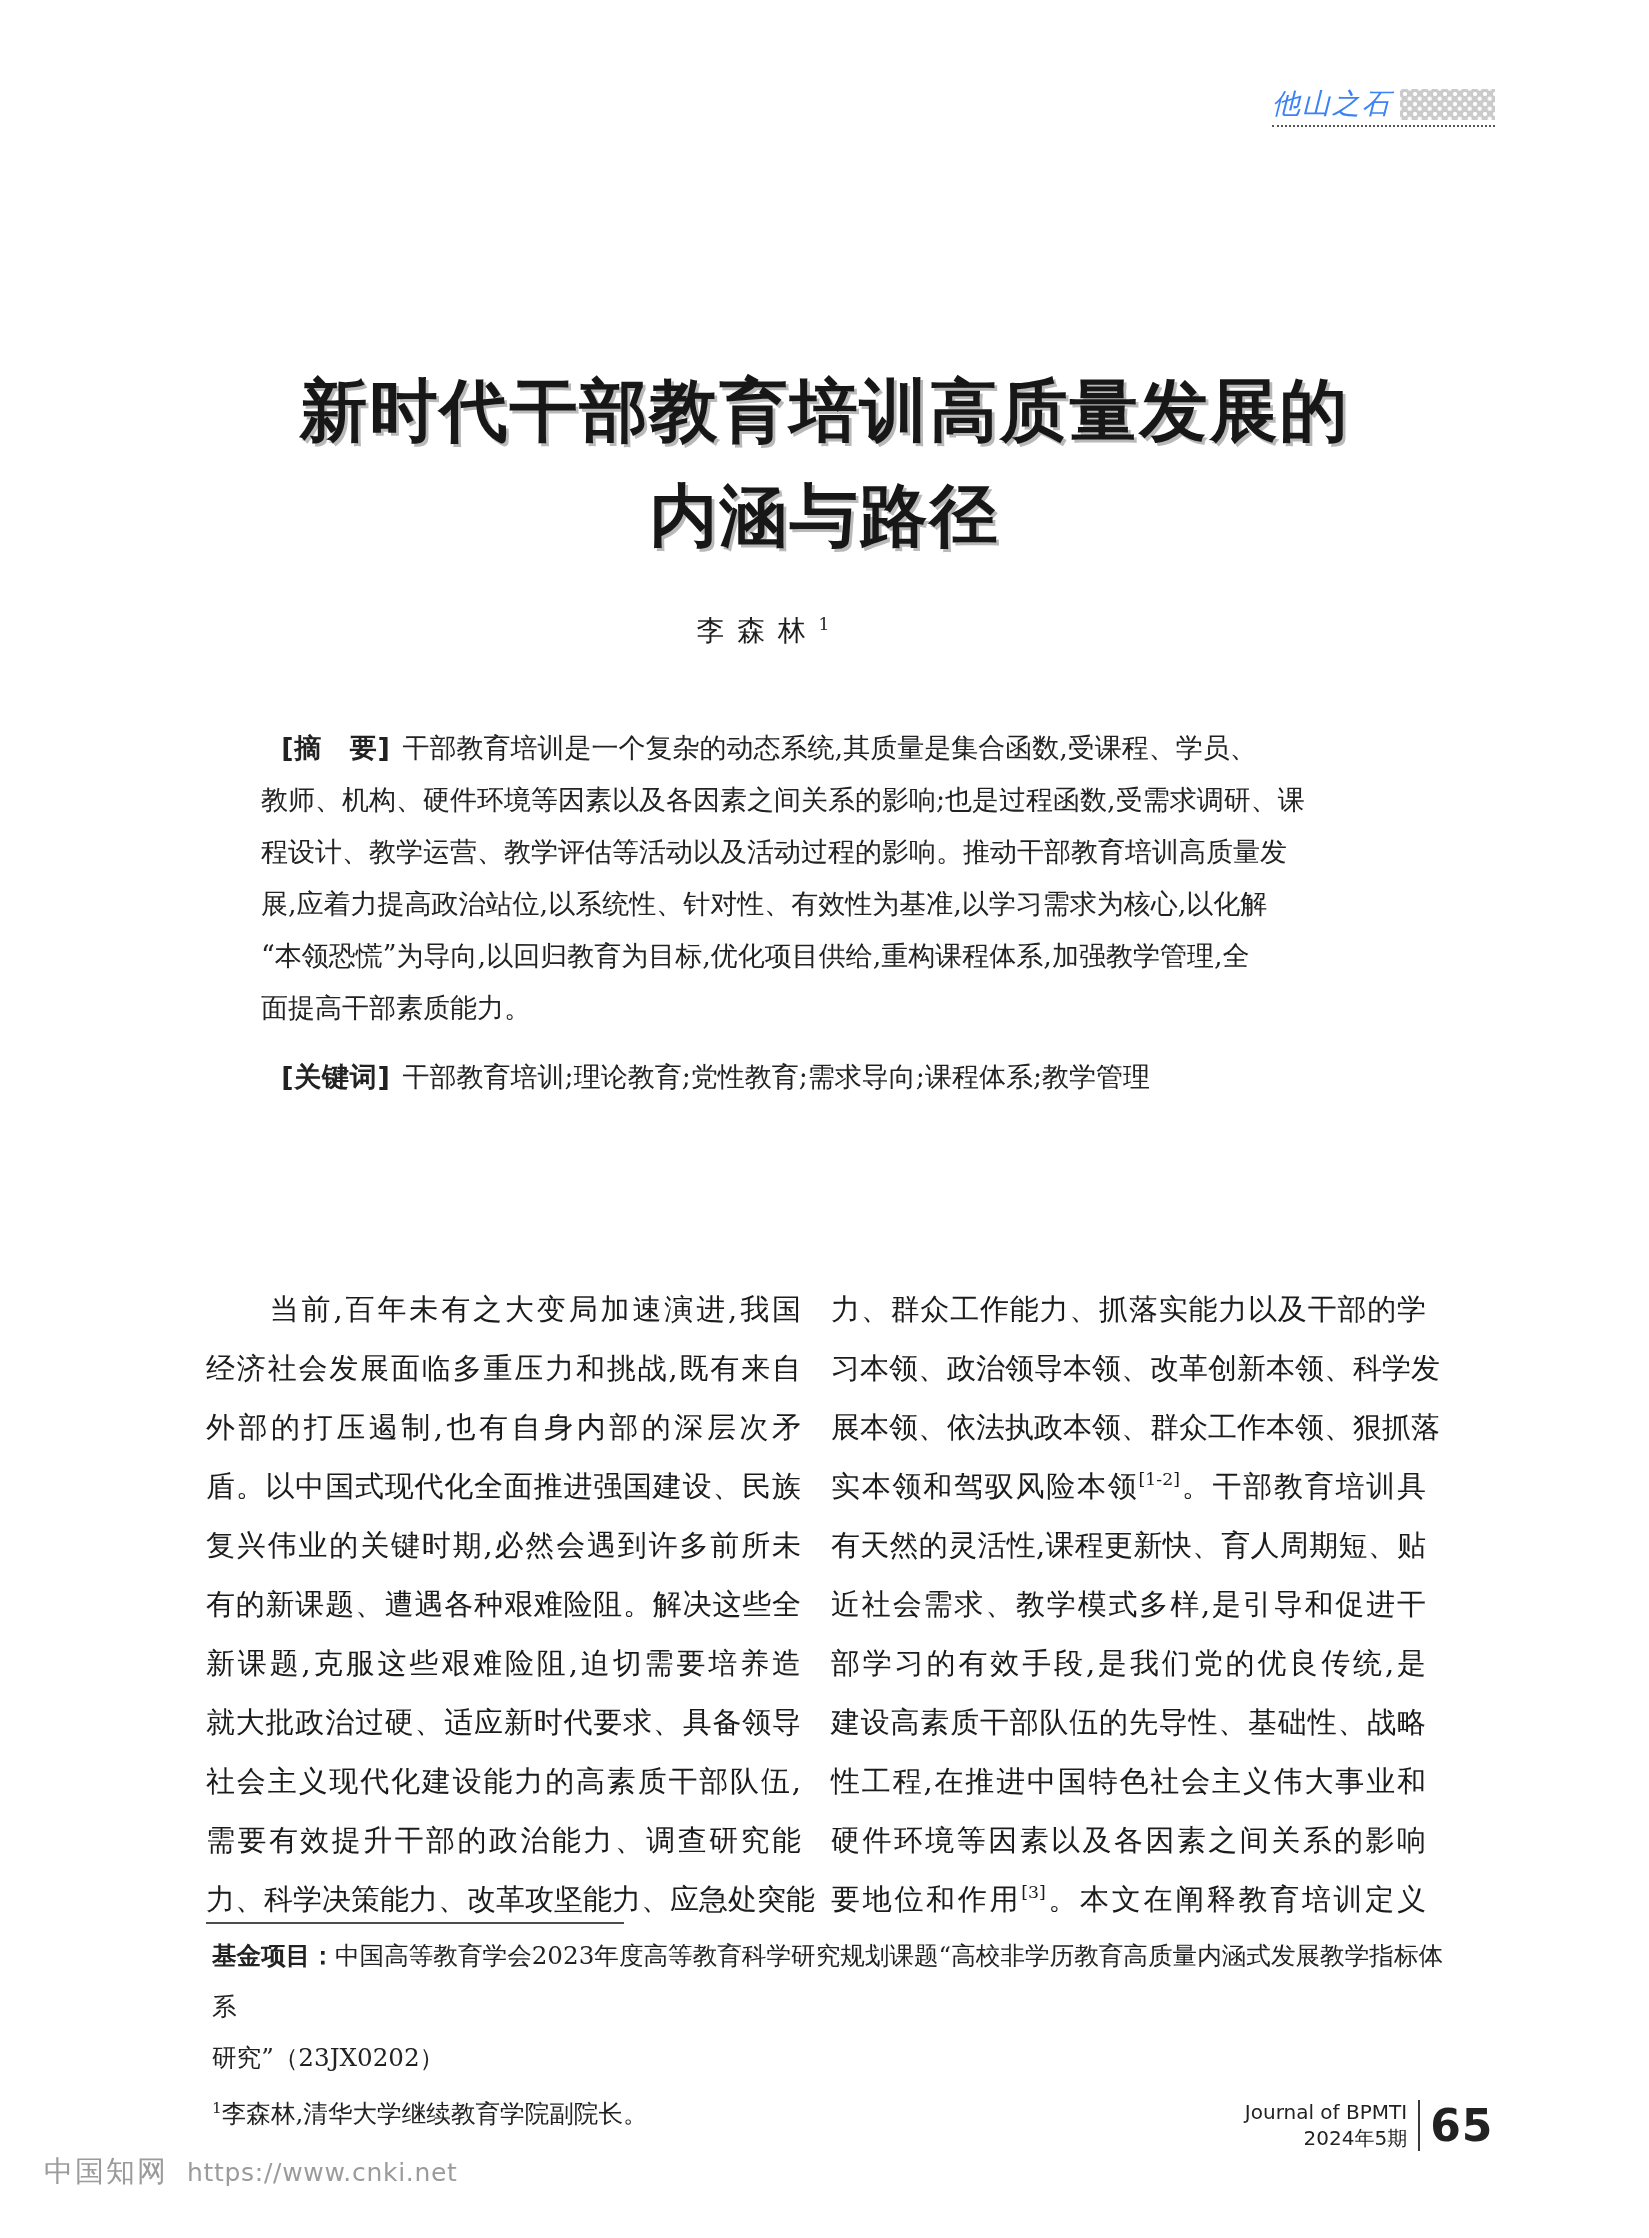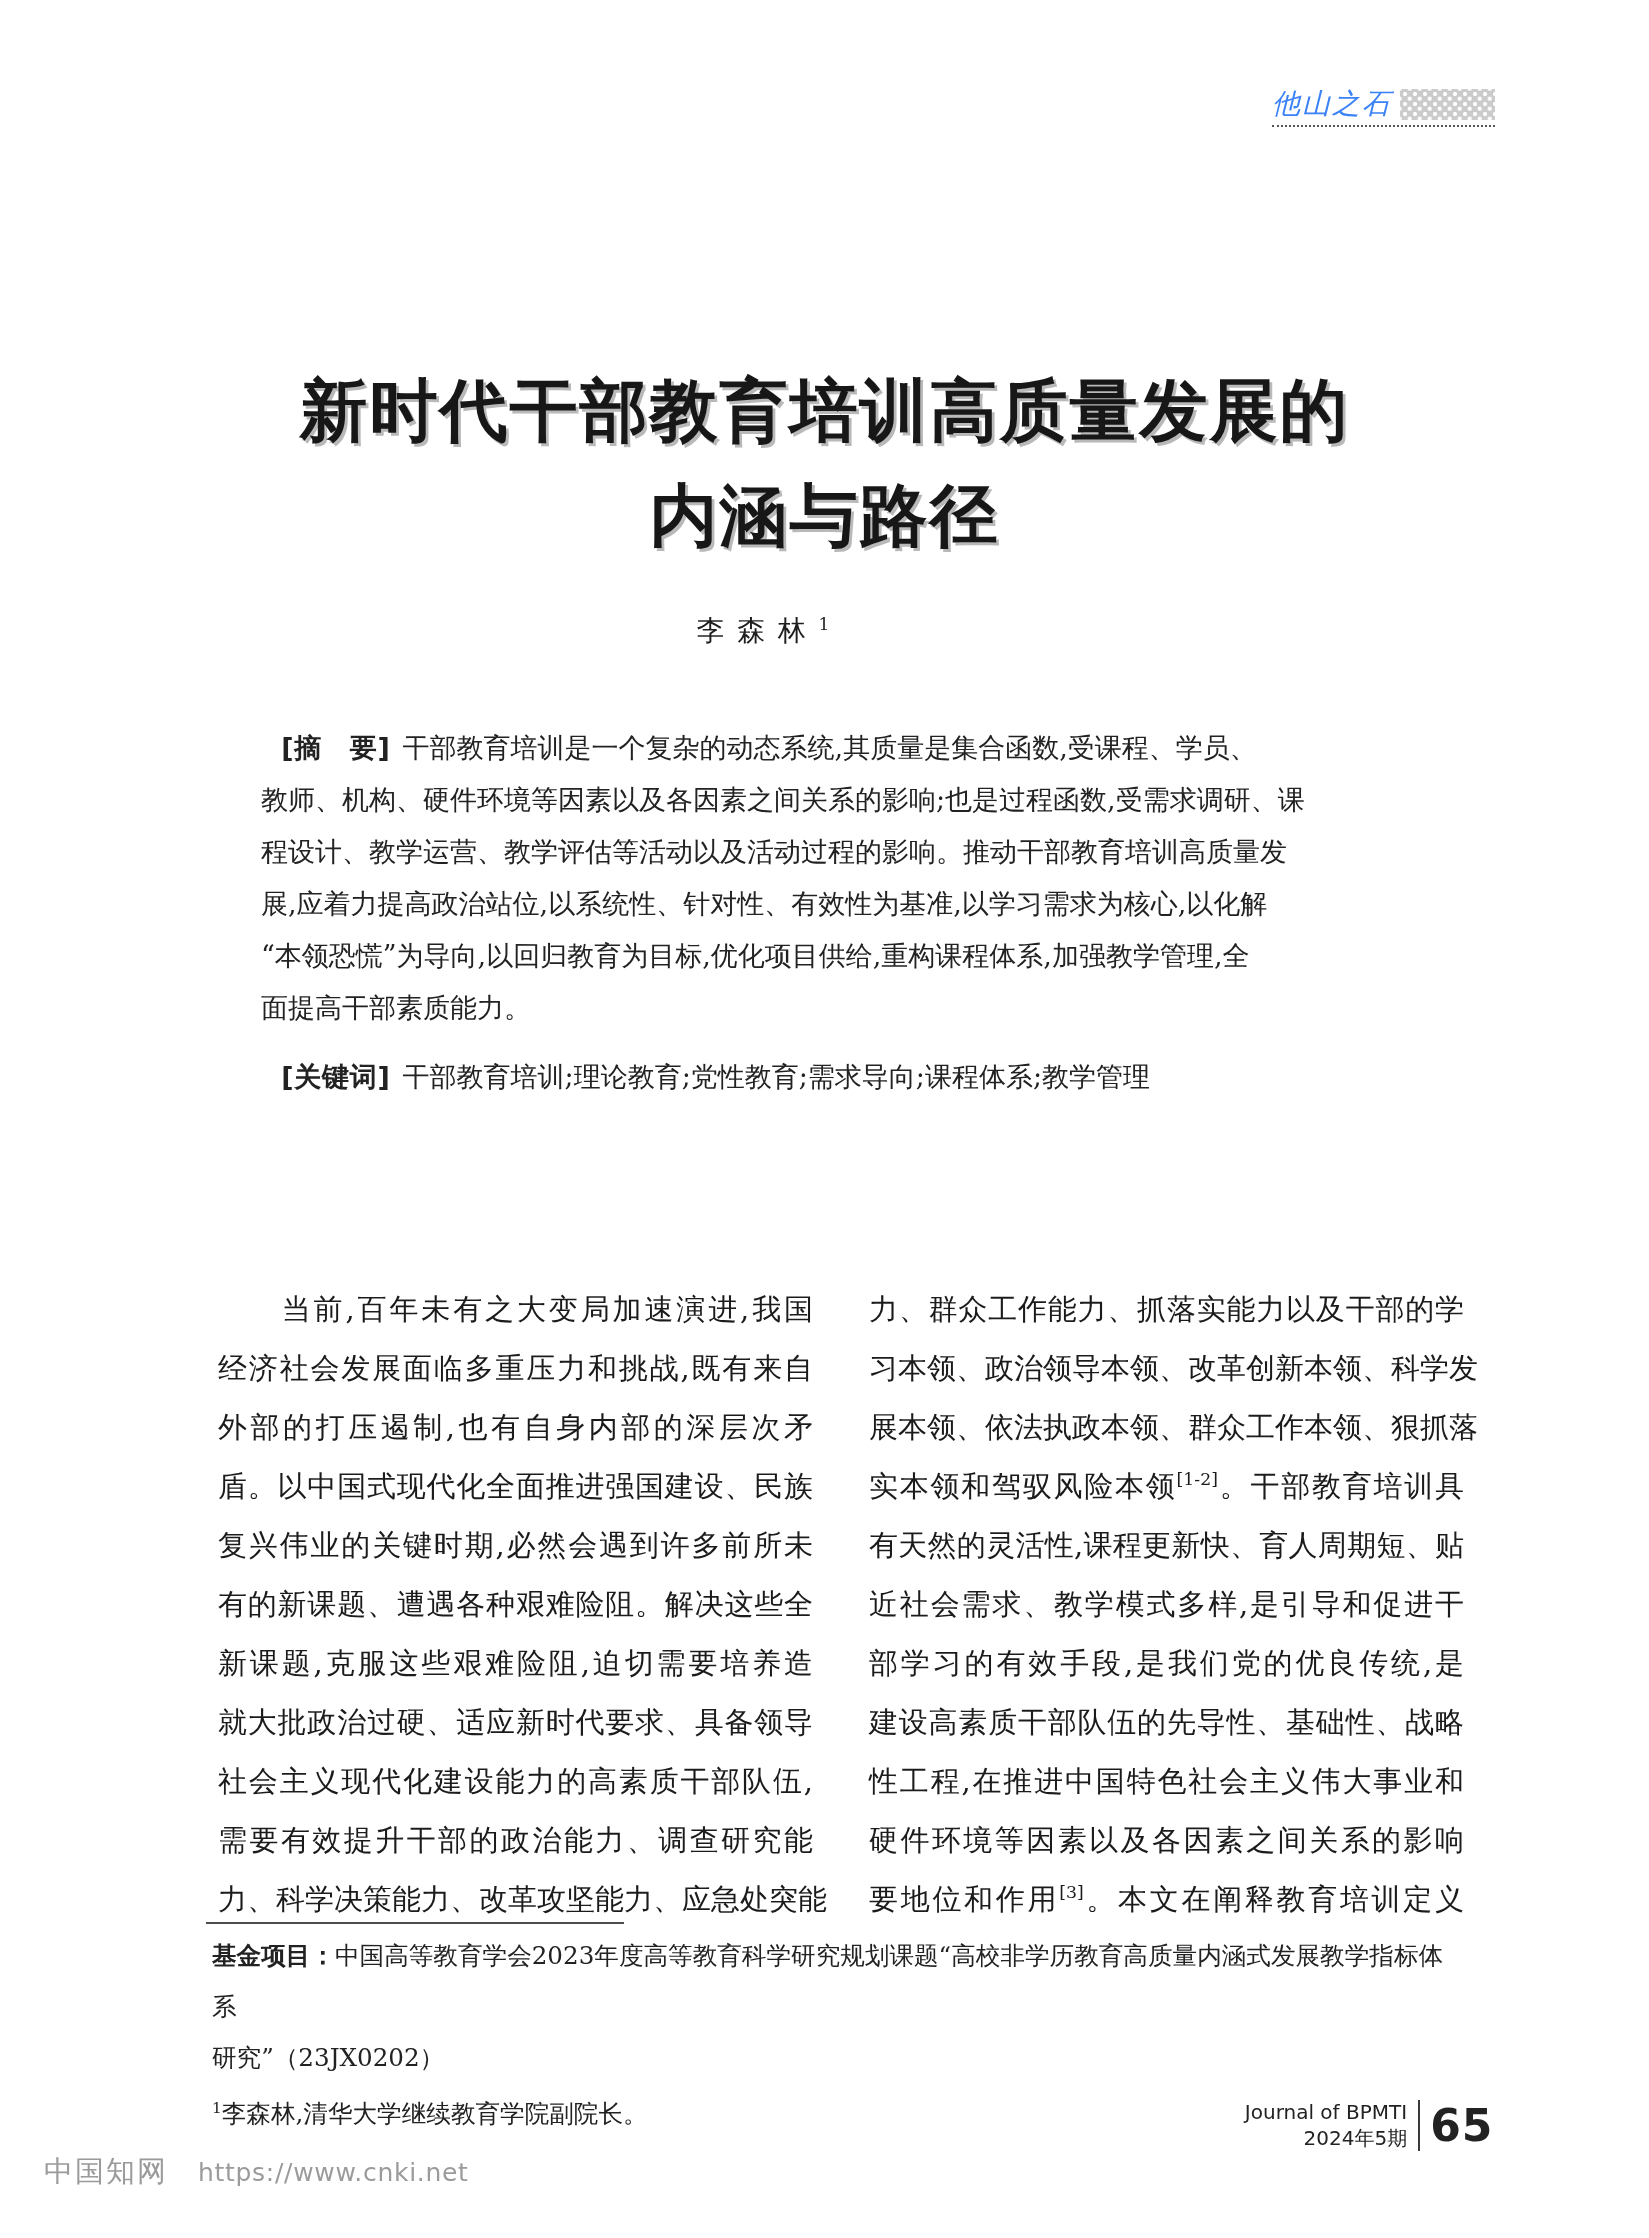--- a/index.html
+++ b/index.html
@@ -56,22 +56,22 @@
     font-family:"DejaVu Sans","Liberation Sans",sans-serif;
     font-weight:700; margin-right:0.45em; letter-spacing:0.7px;
   }
   .keywords {
     position:absolute; top:1051px; left:261px; width:1131px;
     font-size:27px; line-height:52px; text-indent:0.75em; color:#222222;
   }
 
   
   .columns {
-    position:absolute; top:1280px; left:218px; width:1237px;
-    display:flex; gap:56px;
+    position:absolute; top:1280px; left:206px; width:1237px;
+    display:flex; gap:30px;
   }
   .col { width:595px; font-size:29px; color:#1b1b1b; }
   .body-line {
     height:59px; line-height:59px; white-space:nowrap;
     text-align:justify; text-align-last:justify;
   }
   .ref-sup { font-size:17.3px; vertical-align:super; line-height:0; }
 
   
   .fn-divider {
@@ -94,21 +94,21 @@
     position:absolute; top:2099px; right:156px;
     display:flex; align-items:flex-end; gap:10.6px;
     font-family:"DejaVu Sans","Liberation Sans",sans-serif; color:#222222;
   }
   .journal-issue { text-align:right; font-size:20px; line-height:26px; }
   .vbar { width:2px; height:51px; background:#3a3a3a; }
   .page-number { font-size:44px; font-weight:600; letter-spacing:0.7px; }
 
   .watermark {
     position:absolute; top:2152px; left:44px;
-    display:flex; align-items:baseline; gap:30px;
+    display:flex; align-items:baseline; gap:19px;
     font-family:"DejaVu Sans","Liberation Sans",sans-serif; color:#9b9b9b;
   }
   .wm-site { font-size:29px; letter-spacing:2px; font-weight:500; }
   .wm-url { font-size:25px; letter-spacing:0.7px; }
 </style>
 </head>
 <body>
 
 <div class="page">
 

